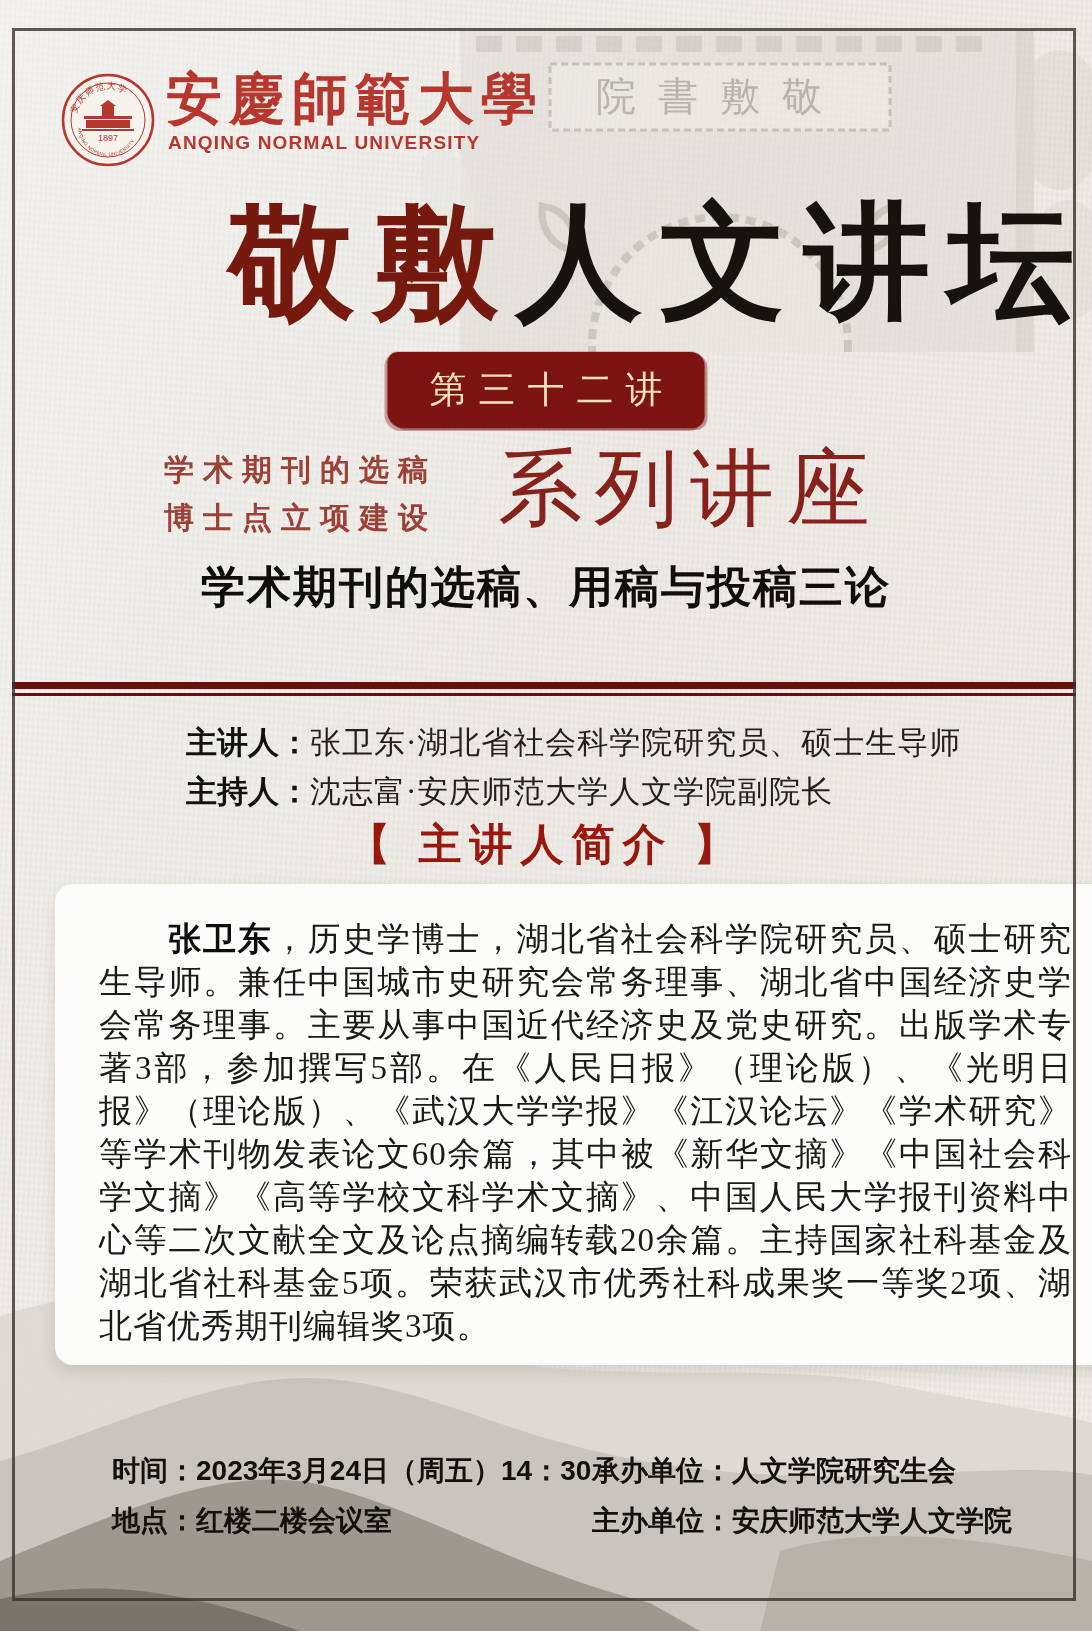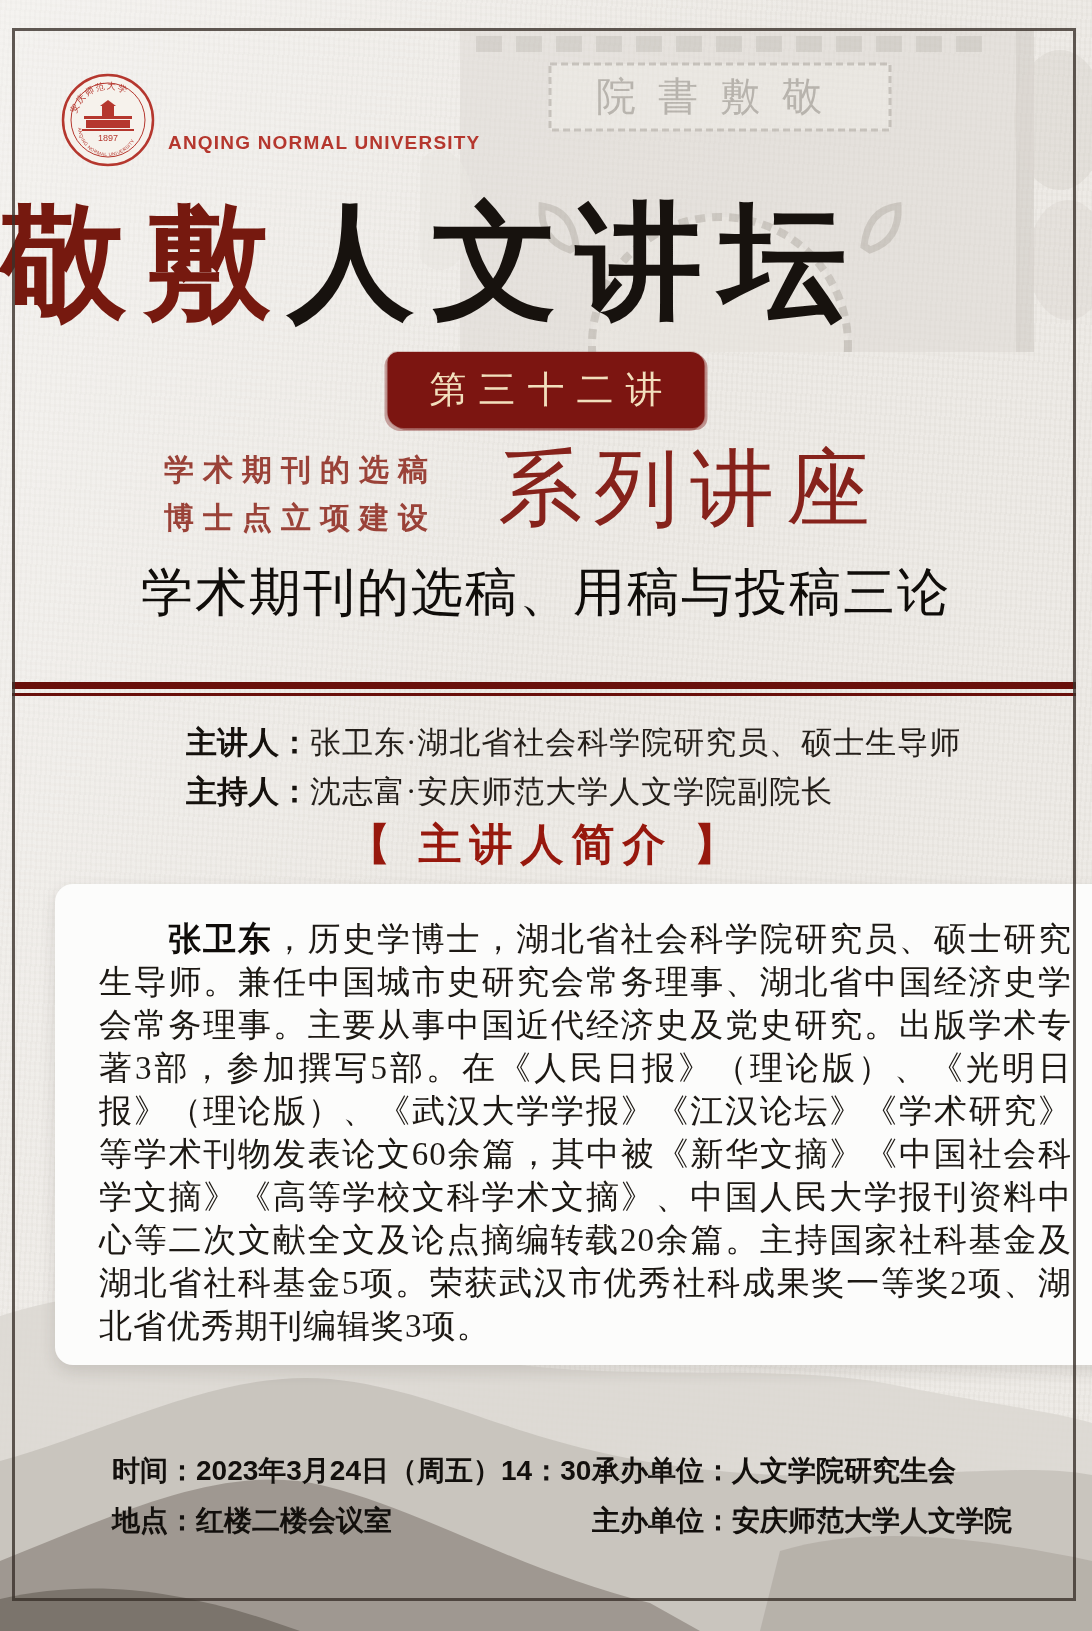--- a/index.html
+++ b/index.html
@@ -26,21 +26,21 @@
     position:absolute; left:166px; top:62px; z-index:2;
     font-size:56px; font-weight:bold; color:#b5372e; letter-spacing:7px;
     font-family:"DejaVu Serif","Liberation Serif",serif;
   }
   .uni-en {
     position:absolute; left:168px; top:132px; z-index:2;
     font-size:19px; font-weight:bold; color:#b5372e; letter-spacing:1.2px;
     font-family:"Liberation Sans","DejaVu Sans",sans-serif;
   }
   .main-title {
-    position:absolute; top:194px; left:0; width:100%; text-align:left; z-index:2;
+    position:absolute; top:194px; left:0; width:100%; text-align:right; z-index:2;
     font-size:126px; font-weight:bold; letter-spacing:18px; line-height:1.1;
     color:#17120e; white-space:nowrap;
   }
   .main-title .accent { color:#76190f; }
   .badge {
     position:absolute; top:352px; left:50%; transform:translateX(-50%); z-index:2;
     background:#7c1511; color:#f2dfbd;
     font-size:37px; letter-spacing:12px; padding:13px 30px 13px 42px;
     border-radius:10px 14px 12px 16px;
     box-shadow:3px 2px 0 rgba(124,21,17,.4), -3px 3px 0 rgba(124,21,17,.35), 0 0 0 1px rgba(124,21,17,.2);
@@ -49,21 +49,21 @@
     position:absolute; left:164px; top:446px; z-index:2;
     font-size:30px; font-weight:600; color:#9a4238; letter-spacing:9px; line-height:48px;
     white-space:nowrap;
   }
   .series {
     position:absolute; left:498px; top:432px; z-index:2;
     font-size:84px; font-weight:normal; color:#86221b; letter-spacing:12px; white-space:nowrap;
   }
   .lecture-title {
     position:absolute; top:558px; left:0; width:100%; text-align:center; z-index:2;
-    font-size:52px; font-weight:400; color:#100d0a; letter-spacing:2px; white-space:nowrap;
+    font-size:44px; font-weight:700; color:#100d0a; letter-spacing:2px; white-space:nowrap;
   }
   .rules { position:absolute; top:682px; left:12px; right:16px; z-index:2; }
   .rule-thick { height:7px; background:#69100b; }
   .rule-thin  { height:3px; background:#69100b; margin-top:4px; }
   .speakers { position:absolute; left:186px; top:722px; z-index:2; }
   .sp-row { height:49px; font-size:31px; white-space:nowrap; }
   .sp-label { font-family:"Liberation Sans","DejaVu Sans",sans-serif; font-weight:bold; color:#15110d; }
   .sp-value { color:#241f1a; letter-spacing:1px; }
   .bio-heading {
     position:absolute; top:816px; left:0; width:100%; text-align:center; z-index:2;
@@ -149,20 +149,21 @@
     </g>
     <text font-size="9" letter-spacing="1.5" fill="#b5372e" font-family="Liberation Serif, serif">
       <textPath href="#arcTop" startOffset="8%">安庆师范大学</textPath>
     </text>
     <text x="48" y="69" text-anchor="middle" font-size="9" fill="#b5372e" font-family="Liberation Sans, sans-serif">1897</text>
     <text font-size="4.6" letter-spacing="0.4" fill="#b5372e" font-family="Liberation Sans, sans-serif">
       <textPath href="#arcBot" startOffset="2%">ANQING NORMAL UNIVERSITY</textPath>
     </text>
   </svg>
 
+  <div class="uni-zh">安慶師範大學</div>
   <div class="uni-en">ANQING NORMAL UNIVERSITY</div>
 
   <div class="main-title">
     <span class="accent">敬敷</span><span>人文讲坛</span>
   </div>
 
   <div class="badge">第三十二讲</div>
 
   <div class="program">
     <div>学术期刊的选稿</div>

